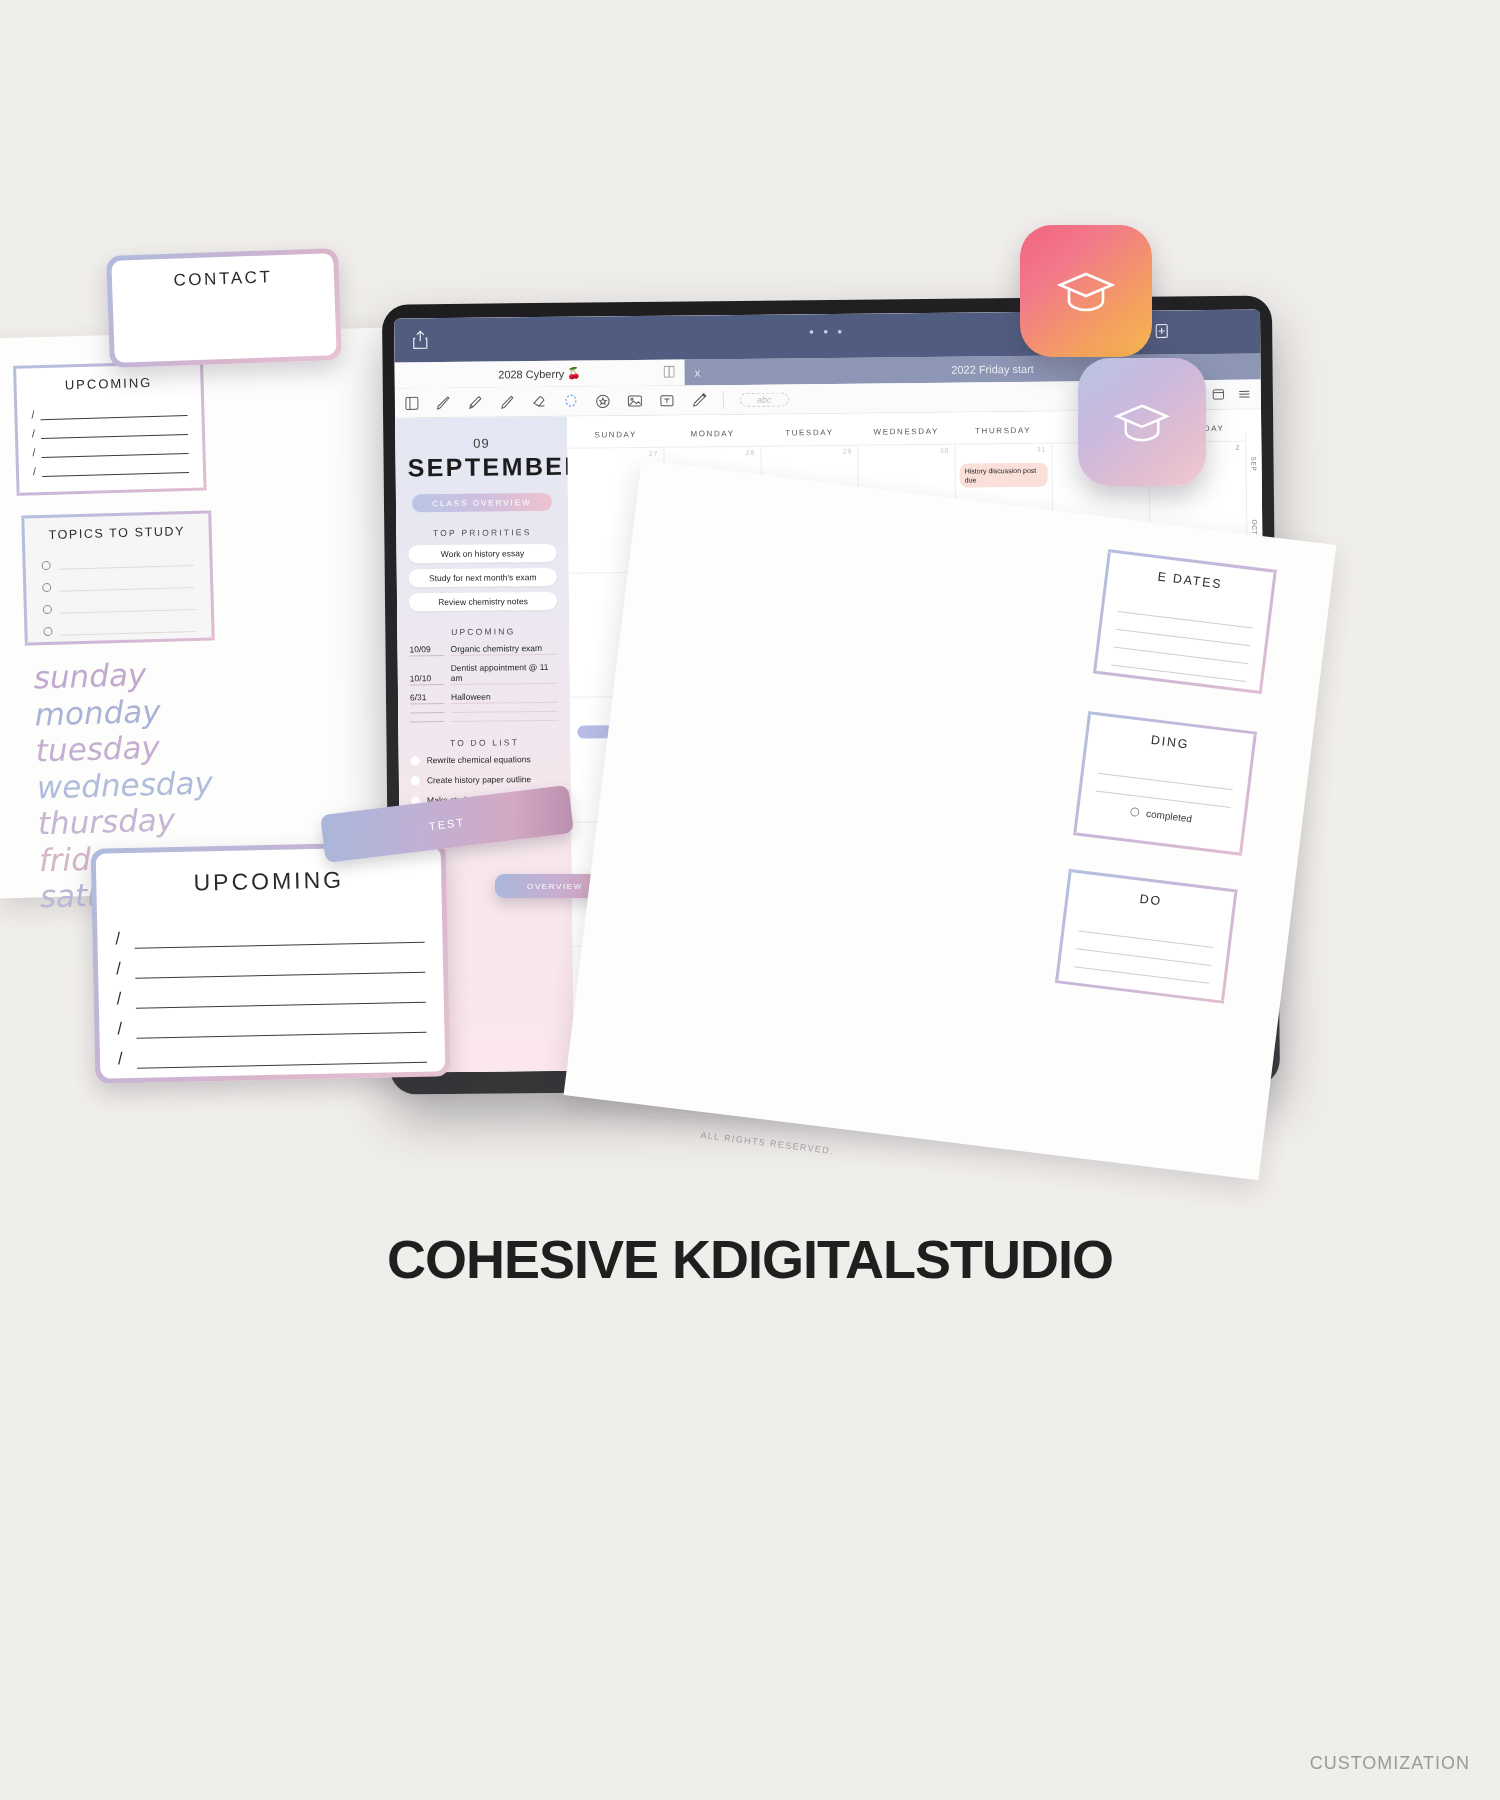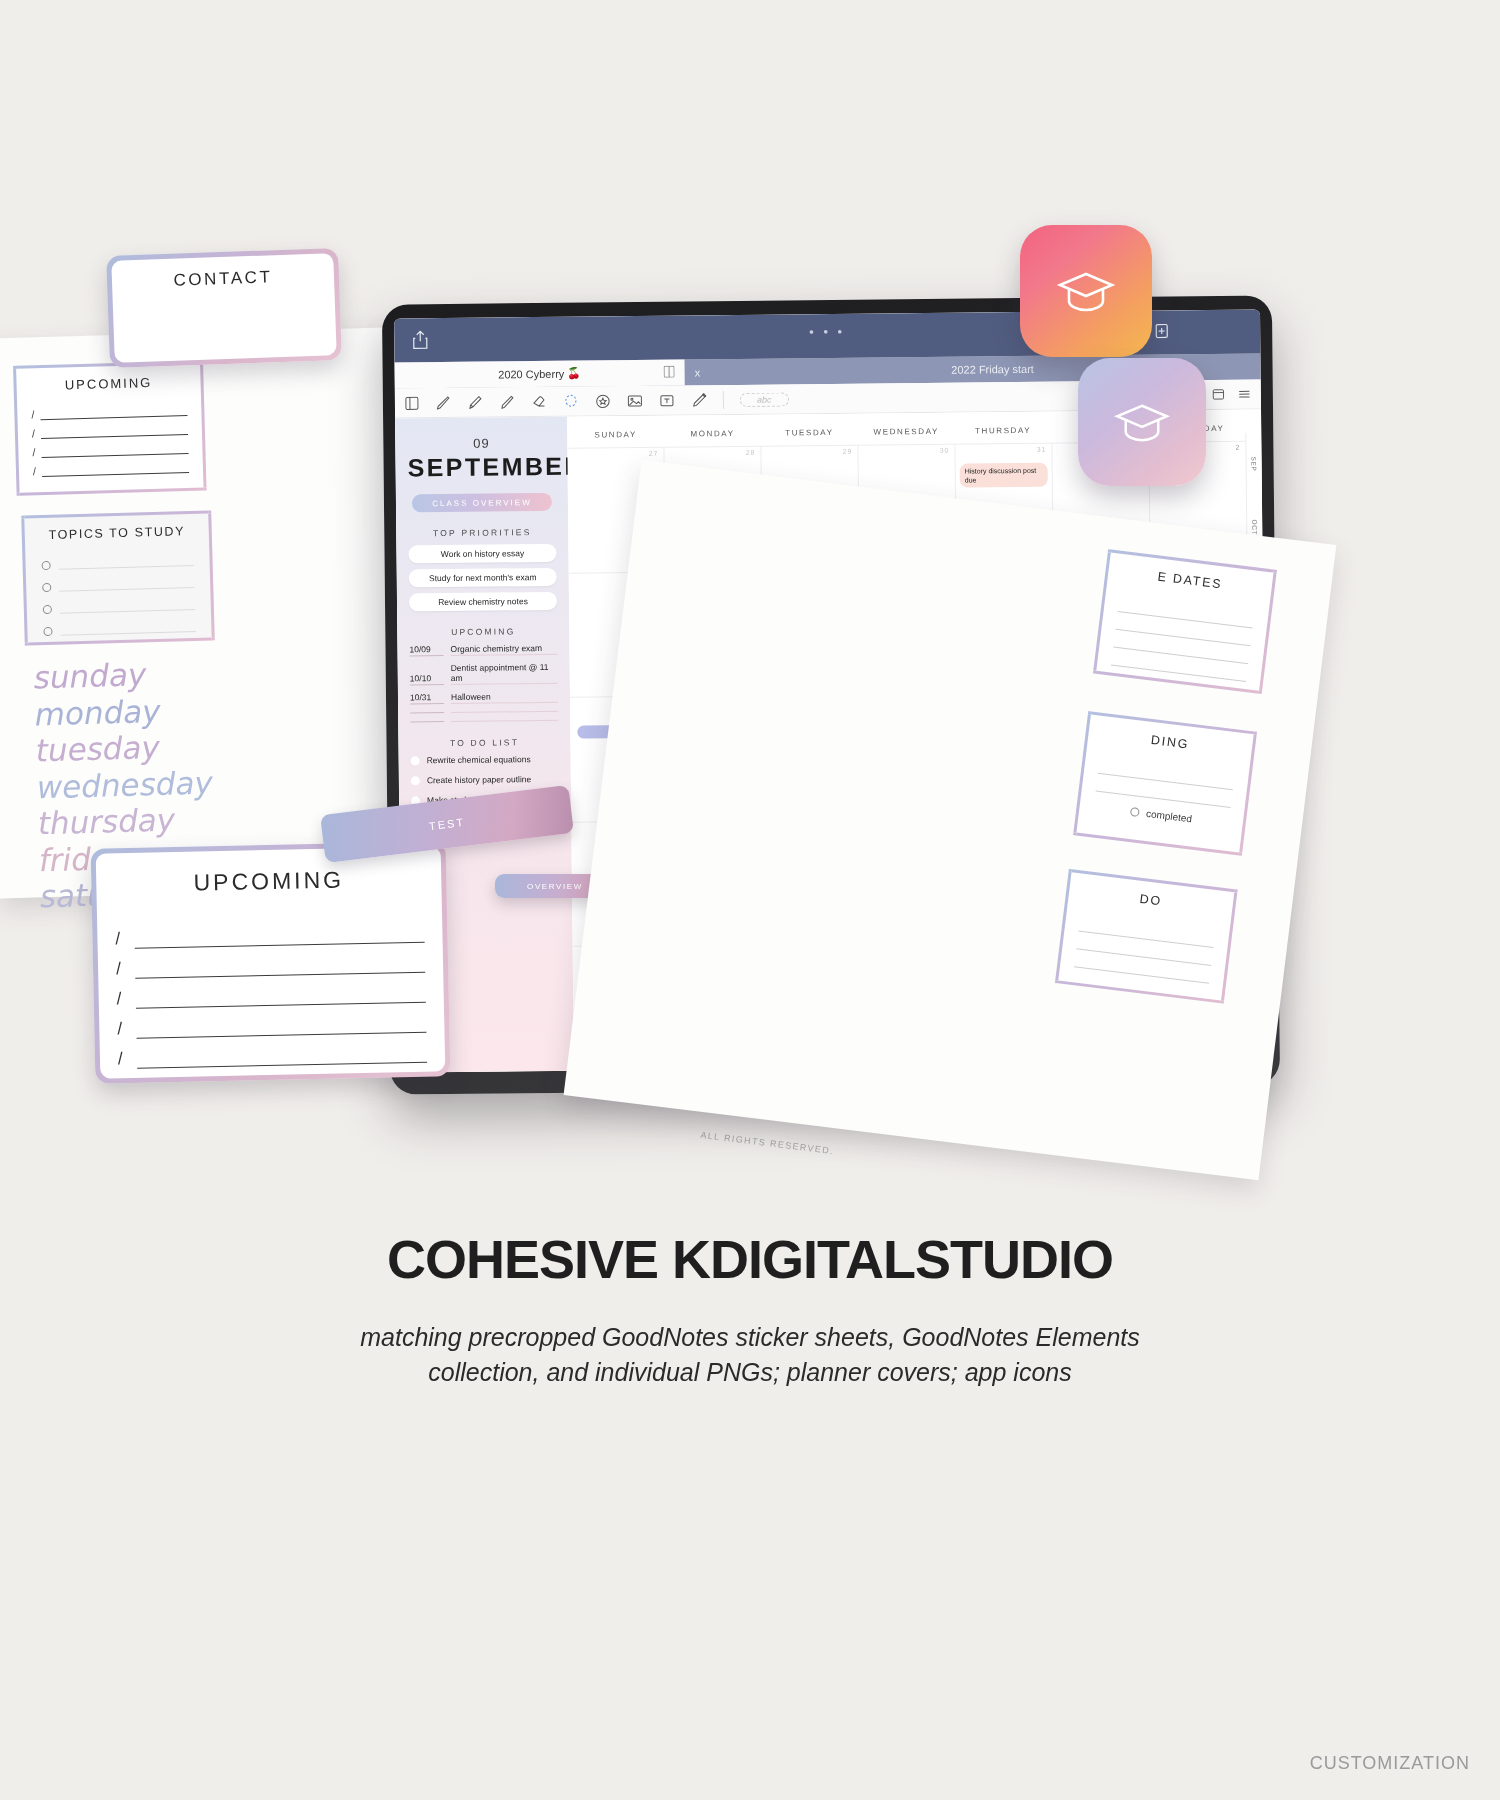--- a/index.html
+++ b/index.html
@@ -286,21 +286,21 @@
         <span style="position:absolute;right:92px;top:13px;">
           <svg width="13" height="15" viewBox="0 0 13 15" fill="none" stroke="#e9ecf5" stroke-width="1.2">
             <rect x="1" y="1" width="11" height="13" rx="1.5"></rect>
               <path d="M6.5 4.5 v6 M3.5 7.5 h6"></path>
           </svg>
         </span>
       </div>
 
       <div class="gn-tabs">
         <div class="gn-tab active" style="flex:0 0 290px;">
-          <span>2020 Cyberry 🍒</span>
+          <span>2028 Cyberry 🍒</span>
           <span style="position:absolute;right:10px;top:6px;">
             <svg width="11" height="12" viewBox="0 0 11 12" fill="none" stroke="#8f8f8f" stroke-width="1">
               <rect x="0.5" y="0.5" width="10" height="11" rx="1"></rect>
                 <path d="M5.5 0.5 V11.5"></path>
             </svg>
           </span>
         </div>
         <div class="gn-tab inactive" style="flex:0 0 40px; justify-content:flex-start; padding-left:10px;">
           <span>x</span>
         </div>
@@ -415,21 +415,21 @@
           <div class="sect">UPCOMING</div>
           <div class="up-row">
             <span class="d">10/09</span>
             <span class="t">Organic chemistry exam</span>
           </div>
           <div class="up-row">
             <span class="d">10/10</span>
             <span class="t">Dentist appointment @ 11 am</span>
           </div>
           <div class="up-row">
-            <span class="d">10/31</span>
+            <span class="d">6/31</span>
             <span class="t">Halloween</span>
           </div>
           <div class="up-row">
             <span class="d"></span>
             <span class="t"></span>
           </div>
           <div class="up-row">
             <span class="d"></span>
             <span class="t"></span>
           </div>
@@ -693,19 +693,15 @@
     </svg>
   </div>
   <div class="appicon cool" style="left:1078px; top:358px; width:128px; height:128px; border-radius:32px;">
     <svg width="60" height="44" viewBox="0 0 62 46" fill="none" stroke="#fff" stroke-width="2.6">
       <path d="M31 6 L57 17 L31 28 L5 17 Z"></path>
       <path d="M14 21 V33 c0 5 8 9 17 9 s17 -4 17 -9 V21"></path>
     </svg>
   </div>
 
   <div class="cap-title">COHESIVE KDIGITALSTUDIO</div>
-  <div class="cap-sub">
-    <span>matching precropped GoodNotes sticker sheets, GoodNotes Elements</span><br>
-    <span>collection, and individual PNGs; planner covers; app icons</span>
-  </div>
   <div class="brand">CUSTOMIZATION</div>
 
 </div>
 
 </body></html>

